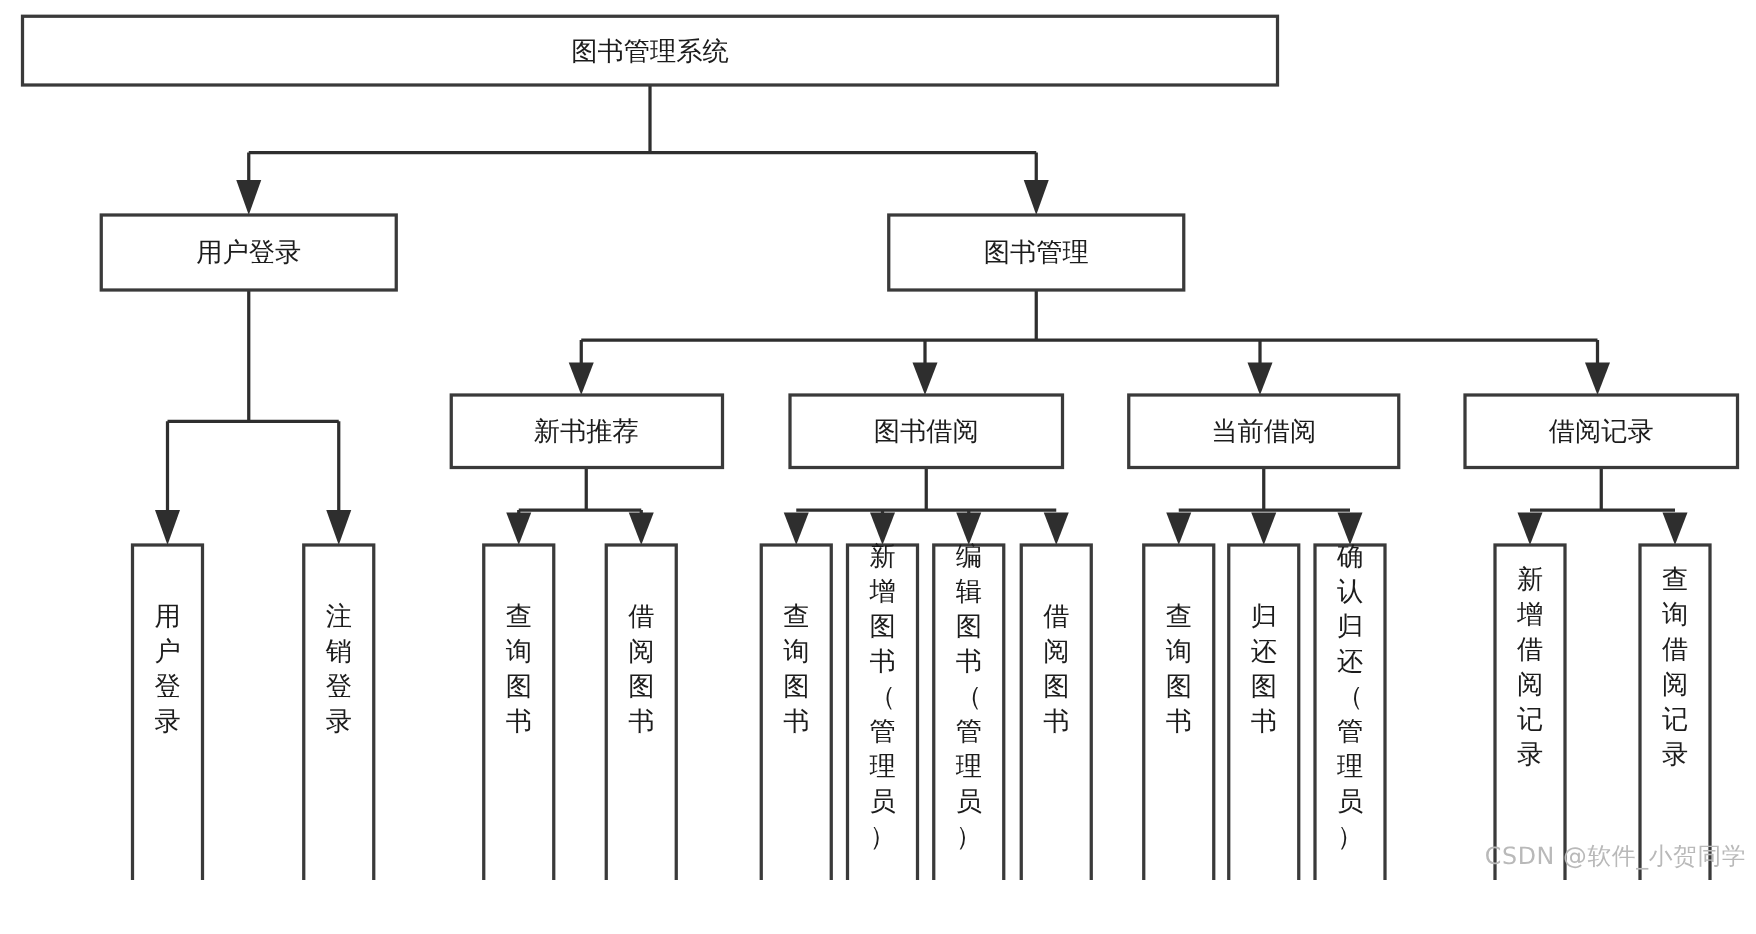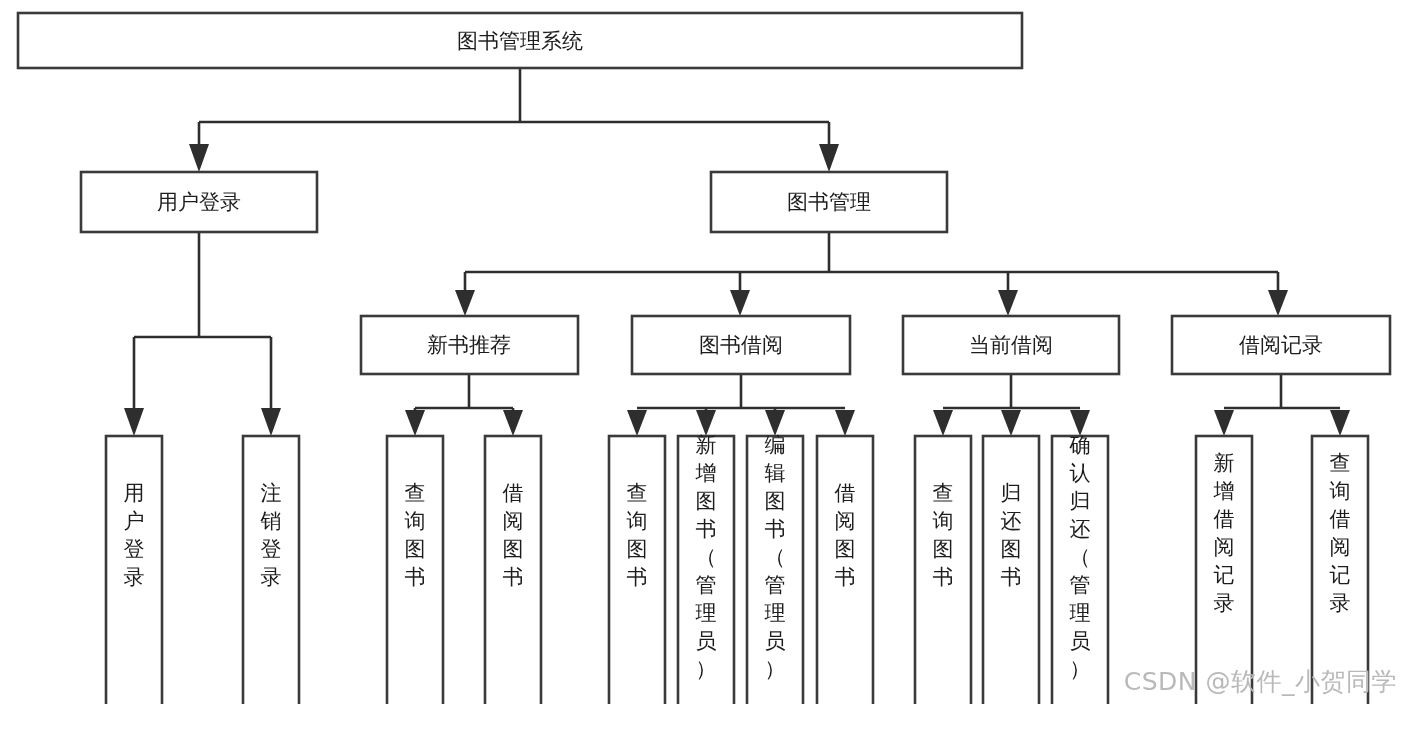--- a/index.html
+++ b/index.html
@@ -54,21 +54,21 @@
     font-size: 21px;
     fill: #1c1c1c;
     text-anchor: middle;
     white-space: pre;
   }
   .watermark-text {
     position: absolute;
     right: 8px;
     bottom: 6px;
     font-family: "DejaVu Sans", "Liberation Sans", sans-serif;
-    font-size: 25px;
+    font-size: 19px;
     color: #b9b9b9;
     letter-spacing: 0.5px;
     user-select: none;
     pointer-events: none;
     white-space: nowrap;
   }
 </style>
 </head>
 <body>
 

